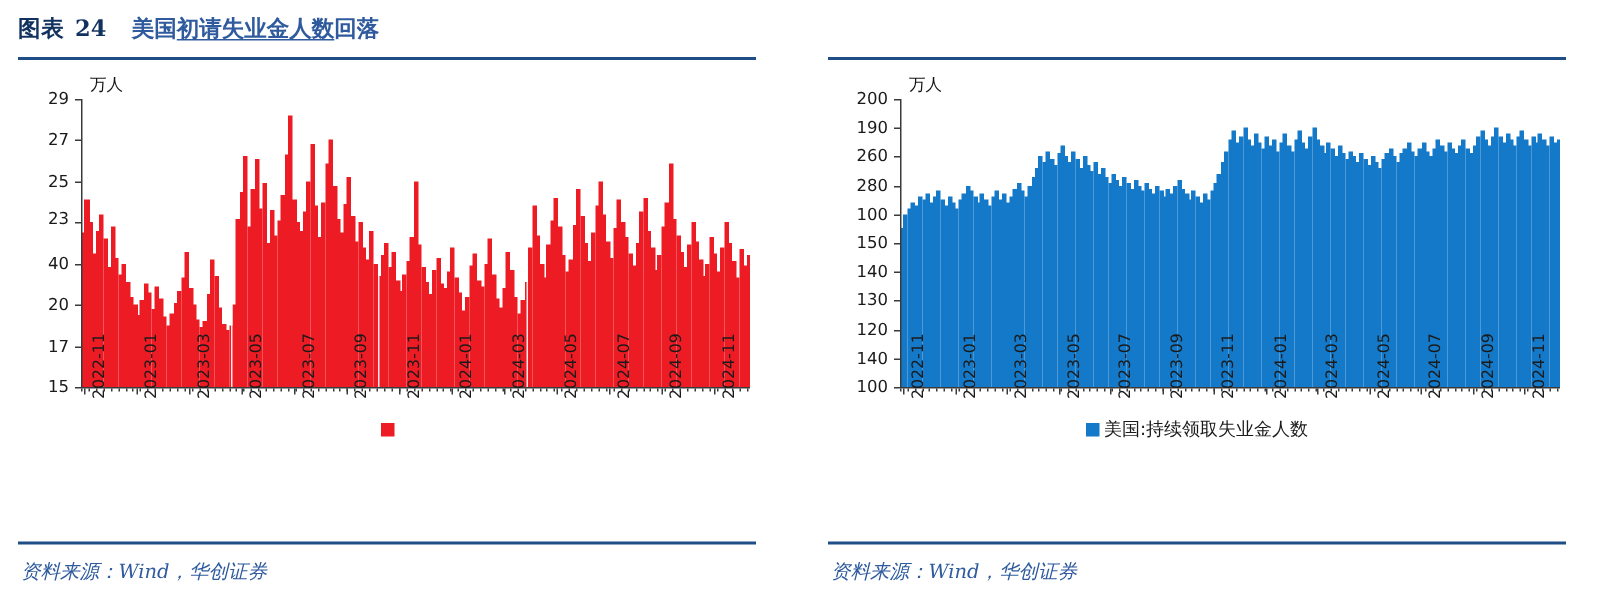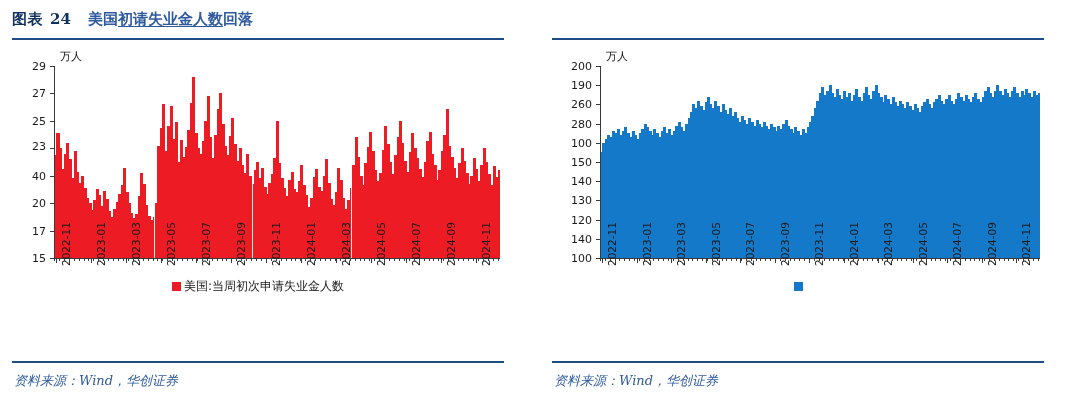--- a/index.html
+++ b/index.html
@@ -405,21 +405,20 @@
         <div class="xminor" style="left: 461px; top: 213px;"></div>
         <div class="xminor" style="left: 466px; top: 213px;"></div>
         <div class="xminor" style="left: 471px; top: 213px;"></div>
         <div class="xminor" style="left: 476px; top: 213px;"></div>
         <div class="xminor" style="left: 481px; top: 213px;"></div>
         <div class="xminor" style="left: 486px; top: 213px;"></div>
       </div>
 
     <div class="legend">
       <span class="lg-swatch" id="sw-0" style="background: rgb(237, 28, 36);"></span>
-      <span class="lg-text">美国:当周初次申请失业金人数</span>
     </div>
 
     <div class="rule-bottom"></div>
     <div class="source">资料来源：Wind，华创证券</div>
   </div>
 
   <div class="panel right">
     <div class="rule-top"></div>
 
     <div class="chart" id="chart-1">
@@ -745,19 +744,20 @@
         <div class="xminor" style="left: 461px; top: 213px;"></div>
         <div class="xminor" style="left: 466px; top: 213px;"></div>
         <div class="xminor" style="left: 471px; top: 213px;"></div>
         <div class="xminor" style="left: 476px; top: 213px;"></div>
         <div class="xminor" style="left: 481px; top: 213px;"></div>
         <div class="xminor" style="left: 486px; top: 213px;"></div>
       </div>
 
     <div class="legend">
       <span class="lg-swatch" id="sw-1" style="background: rgb(19, 121, 200);"></span>
+      <span class="lg-text">美国:持续领取失业金人数</span>
     </div>
 
     <div class="rule-bottom"></div>
     <div class="source">资料来源：Wind，华创证券</div>
   </div>
 
 </div>
 
 </body></html>

